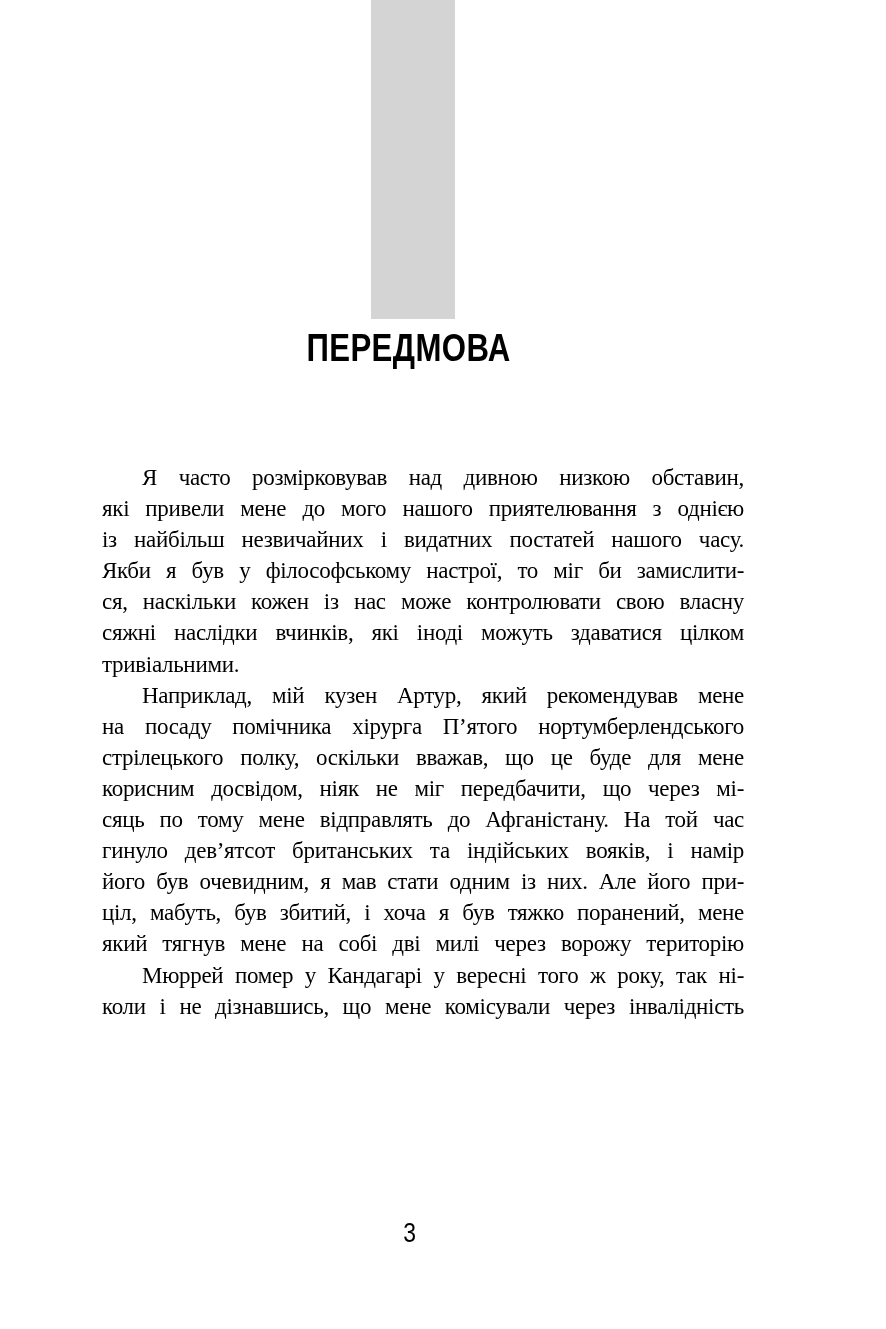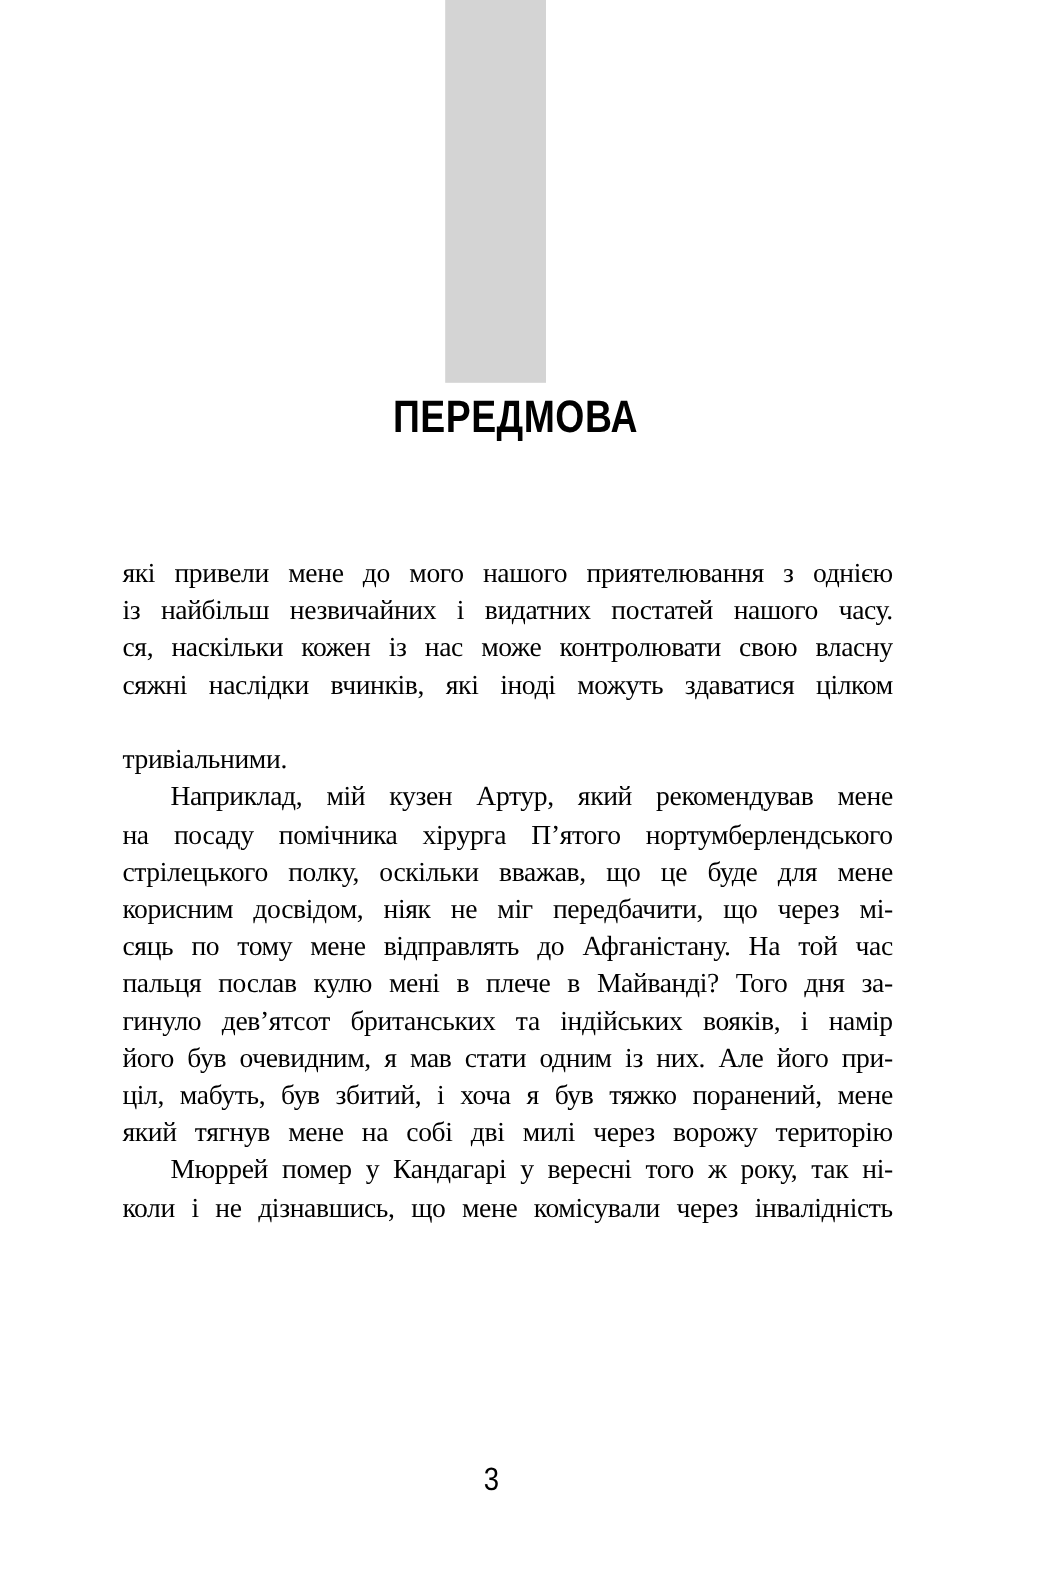--- a/index.html
+++ b/index.html
@@ -25,21 +25,20 @@
     background: #d4d4d4;
   }
   
   .title-wrap {
     position: absolute;
     left: 0;
     top: 328px;
     width: 818px;
     display: flex;
     justify-content: center;
-    padding-left: 21px;
   }
   .chapter-title {
     font-family: "Liberation Sans", sans-serif;
     font-weight: 700;
     font-size: 38px;
     line-height: 40px;
     letter-spacing: 0.5px;
     transform: scaleX(0.82);
     transform-origin: center;
     white-space: nowrap;
@@ -56,21 +55,20 @@
     letter-spacing: -0.3px;
   }
   .line {
     text-align: justify;
     text-align-last: justify;
     word-spacing: -2px;
     white-space: normal;
   }
   .line.last {
     text-align-last: left;
-    margin-top: 31px;
   }
   .line.indent {
     padding-left: 40px;
   }
   
   .folio-wrap {
     position: absolute;
     left: 0;
     top: 1218px;
     width: 820px;
@@ -91,31 +89,32 @@
 
 <div class="book-page">
 
   <div class="chapter-bar"></div>
 
   <div class="title-wrap">
     <div class="chapter-title">ПЕРЕДМОВА</div>
   </div>
 
   <div class="body-text">
+      <div class="line indent">Я часто розмірковував над дивною низкою обставин,</div>
       <div class="line">які привели мене до мого нашого приятелювання з однією</div>
       <div class="line">із найбільш незвичайних і видатних постатей нашого часу.</div>
+      <div class="line">Якби я був у філософському настрої, то міг би замислити-</div>
       <div class="line">ся, наскільки кожен із нас може контролювати свою власну</div>
       <div class="line">сяжні наслідки вчинків, які іноді можуть здаватися цілком</div>
       <div class="line last">тривіальними.</div>
       <div class="line indent">Наприклад, мій кузен Артур, який рекомендував мене</div>
       <div class="line">на посаду помічника хірурга П’ятого нортумберлендського</div>
       <div class="line">стрілецького полку, оскільки вважав, що це буде для мене</div>
       <div class="line">корисним досвідом, ніяк не міг передбачити, що через мі-</div>
       <div class="line">сяць по тому мене відправлять до Афганістану. На той час</div>
-      <div class="line">пальця послав кулю мені в плече в Майванді? Того дня за-</div>
       <div class="line">гинуло дев’ятсот британських та індійських вояків, і намір</div>
       <div class="line">його був очевидним, я мав стати одним із них. Але його при-</div>
       <div class="line">ціл, мабуть, був збитий, і хоча я був тяжко поранений, мене</div>
       <div class="line">який тягнув мене на собі дві милі через ворожу територію</div>
       <div class="line indent">Мюррей помер у Кандагарі у вересні того ж року, так ні-</div>
       <div class="line">коли і не дізнавшись, що мене комісували через інвалідність</div>
     </div>
 
   <div class="folio-wrap">
     <div class="page-number">3</div>

